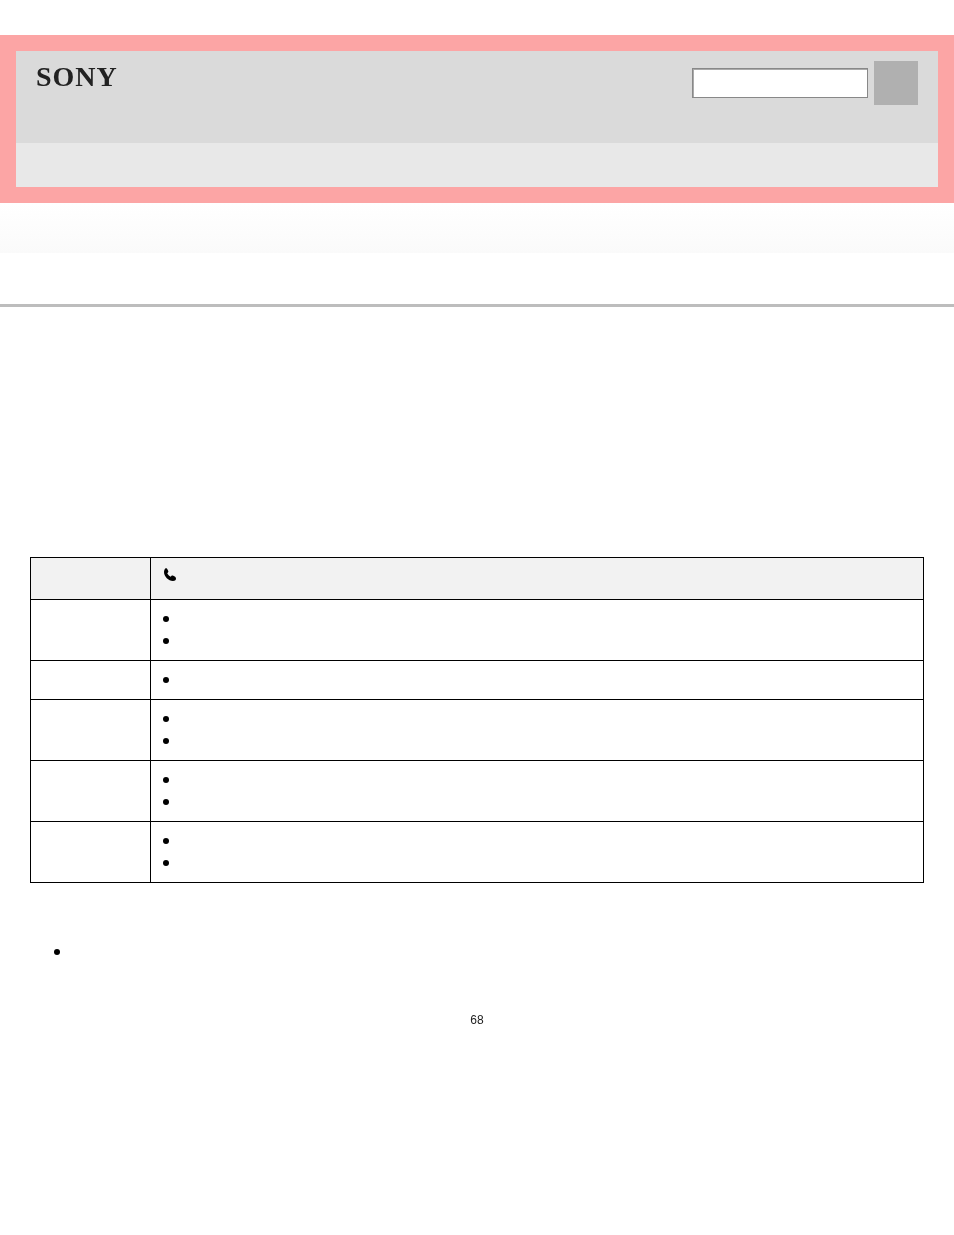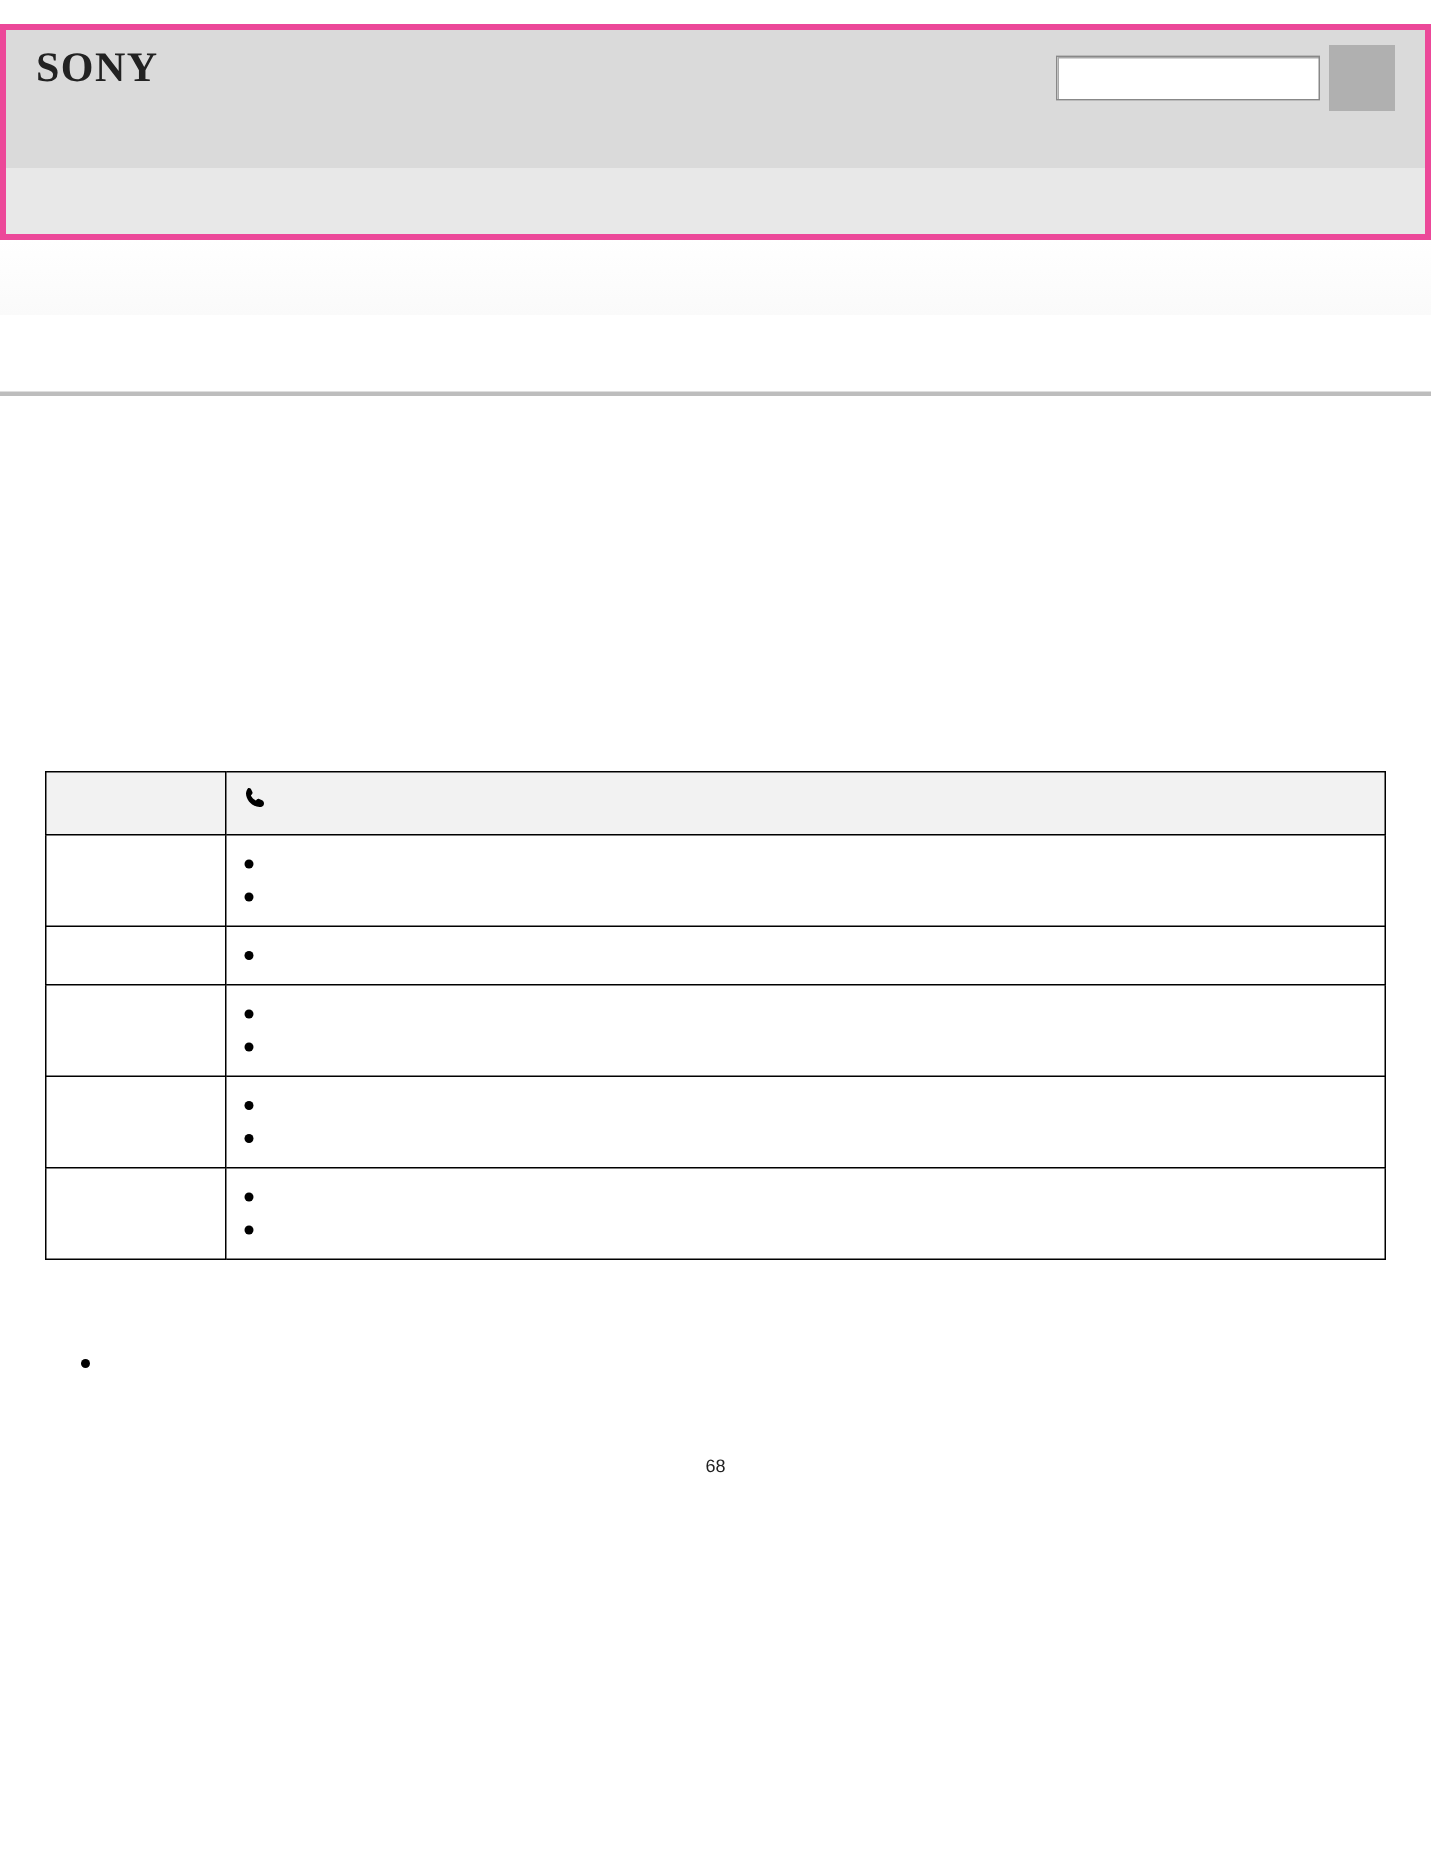--- a/index.html
+++ b/index.html
@@ -8,23 +8,23 @@
     box-sizing: border-box;
   }
   body {
     font-family: Arial, Helvetica, sans-serif;
     background: #fff;
     color: #000;
     width: 954px;
     margin: 0 auto;
   }
   .top-section {
-    background: #ec4899;
-    padding: 4px;
-    margin-top: 16px;
+    background: #fca5a5;
+    padding: 16px;
+    margin-top: 35px;
   }
   .logo-bar {
     background: #dadada;
     display: flex;
     justify-content: space-between;
     align-items: flex-start;
     padding: 10px 20px 14px 20px;
     height: 92px;
   }
   .sony-logo {

